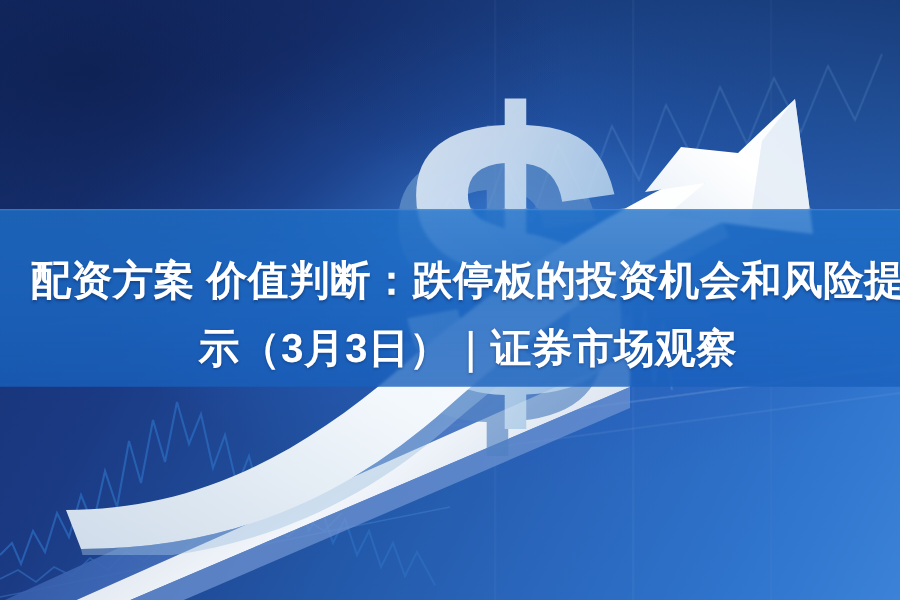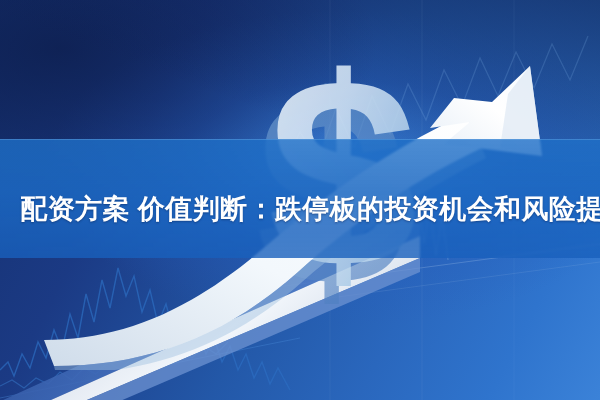--- a/index.html
+++ b/index.html
@@ -224,15 +224,16 @@
              L456,118 C396,148 332,190 272,242 C200,306 120,334 26,334 Z" fill="#9fc0e0" opacity="0.45"></path>
 
     <polygon points="500,26 512,116 414,104 440,82 400,88 424,58 462,62" fill="url(#arrHead)"></polygon>
     <polygon points="500,26 512,116 470,108 478,54" fill="#dbe7f3" opacity="0.65"></polygon>
   </svg>
 
   <div class="title-band"></div>
 
   <div class="title-wrap">
     <div class="title-line">配资方案 价值判断：跌停板的投资机会和风险提</div>
+    <div class="title-line">示（3月3日）｜证券市场观察</div>
   </div>
 
 </div>
 
 </body></html>

